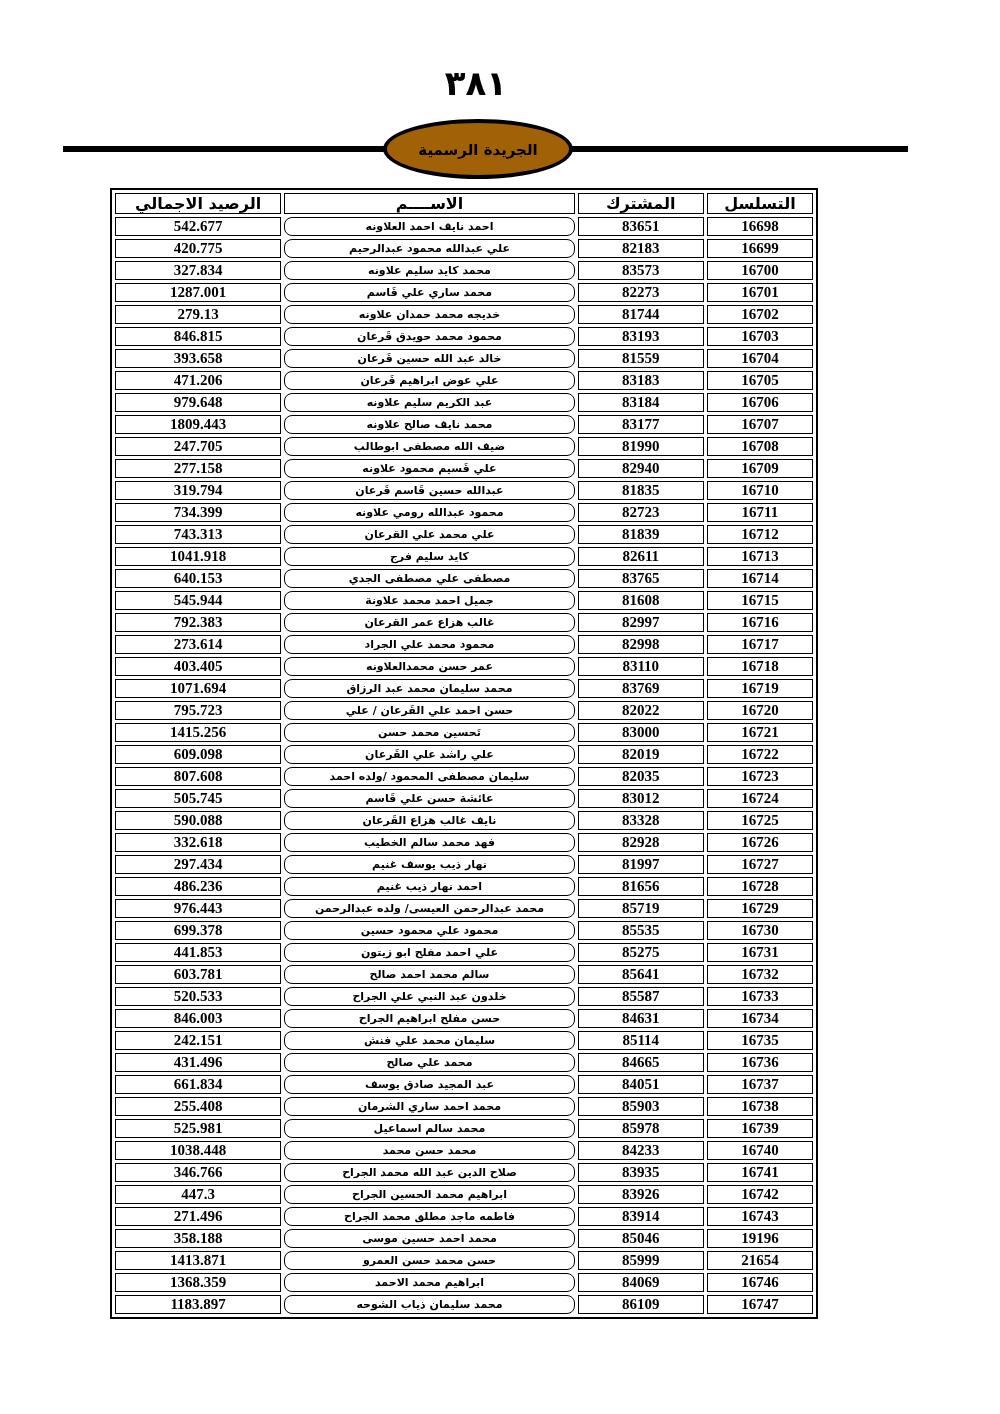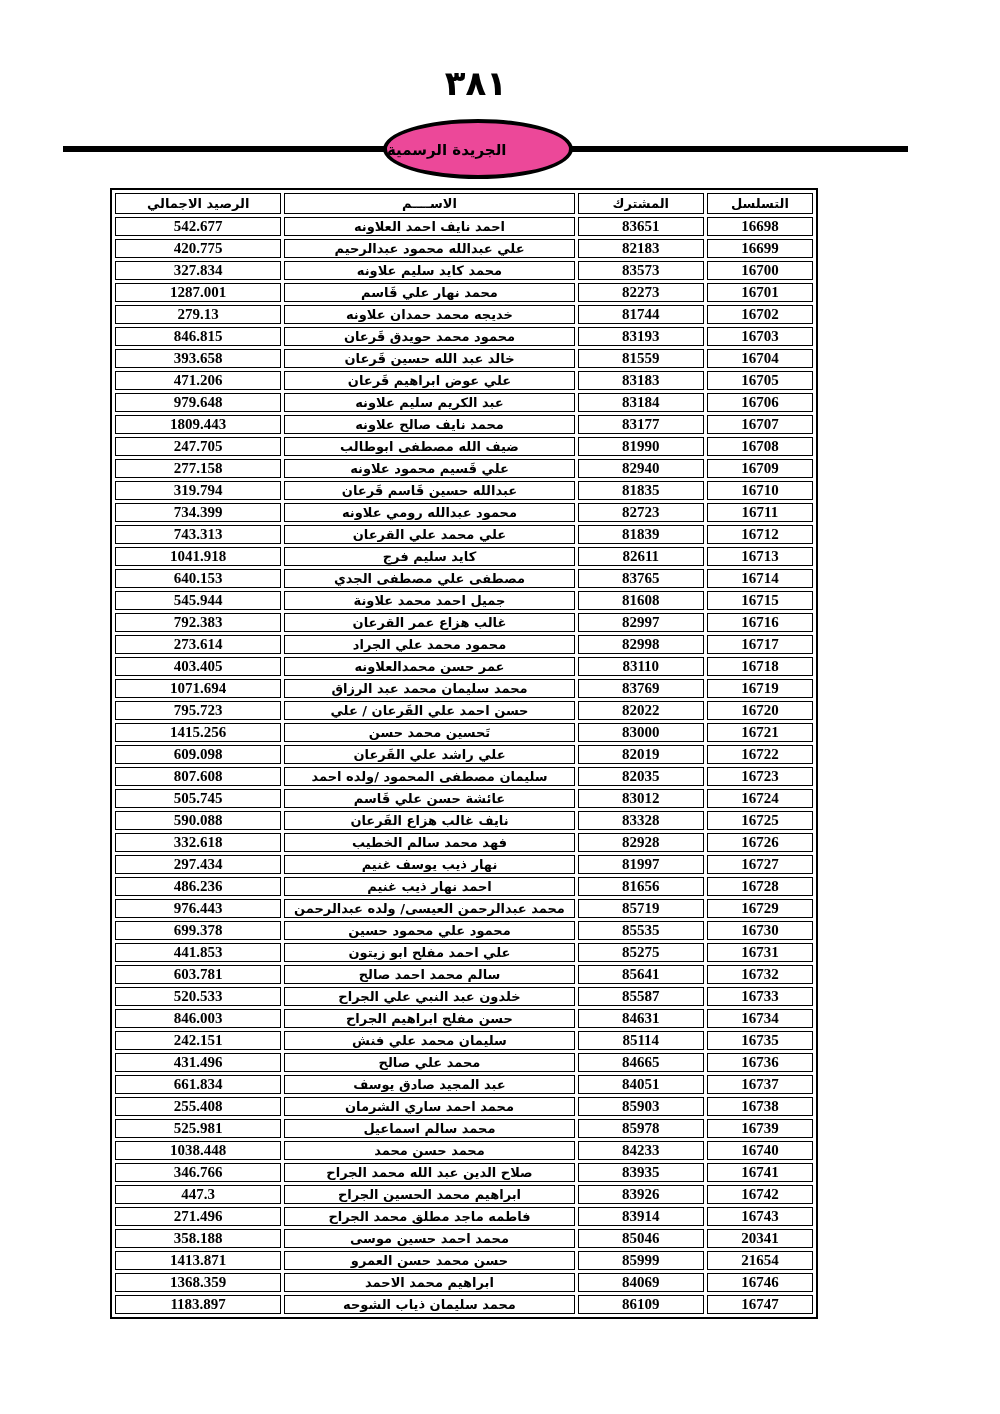--- a/index.html
+++ b/index.html
@@ -37,23 +37,24 @@
     background: #000;
   }
   .gazette-seal {
     position: absolute;
     left: 383px;
     top: 119px;
     width: 182px;
     height: 52px;
     border: 4px solid #000;
     border-radius: 50%;
-    background: #ec4899;
+    background: #a16207;
     display: flex;
     align-items: center;
+    justify-content: center;
     z-index: 2;
   }
   .gazette-seal span {
     font-size: 15px;
     font-weight: bold;
     direction: rtl;
     white-space: nowrap;
     padding-top: 2px;
   }
   table.registry {
@@ -73,32 +74,33 @@
     padding: 0;
     text-align: center;
     vertical-align: middle;
     font-weight: bold;
     overflow: hidden;
     white-space: nowrap;
     background: #ffffff;
   }
   table.registry th {
     height: 19px;
-    font-size: 13px;
+    font-size: 16px;
   }
   table.registry td {
     height: 16.8px;
   }
   td.num {
     font-family: "Liberation Serif", serif;
     font-size: 15px;
     direction: ltr;
   }
   td.name {
-    font-size: 13px;
+    font-size: 11px;
+    border-radius: 8px;
   }
   col.c-serial  { width: 106px; }
   col.c-subscr  { width: 126px; }
   col.c-name    { width: 290px; }
   col.c-balance { width: 166px; }
 </style>
 </head>
 <body>
 
 <div class="page">
@@ -141,21 +143,21 @@
         </tr>
         <tr>
           <td class="num">16700</td>
           <td class="num">83573</td>
           <td class="name">محمد كايد سليم علاونه</td>
           <td class="num">327.834</td>
         </tr>
         <tr>
           <td class="num">16701</td>
           <td class="num">82273</td>
-          <td class="name">محمد نهار علي قَاسم</td>
+          <td class="name">محمد ساري علي قَاسم</td>
           <td class="num">1287.001</td>
         </tr>
         <tr>
           <td class="num">16702</td>
           <td class="num">81744</td>
           <td class="name">خديجه محمد حمدان علاونه</td>
           <td class="num">279.13</td>
         </tr>
         <tr>
           <td class="num">16703</td>
@@ -397,21 +399,21 @@
           <td class="name">ابراهيم محمد الحسين الجراح</td>
           <td class="num">447.3</td>
         </tr>
         <tr>
           <td class="num">16743</td>
           <td class="num">83914</td>
           <td class="name">فاطمه ماجد مطلق محمد الجراح</td>
           <td class="num">271.496</td>
         </tr>
         <tr>
-          <td class="num">20341</td>
+          <td class="num">19196</td>
           <td class="num">85046</td>
           <td class="name">محمد احمد حسين موسى</td>
           <td class="num">358.188</td>
         </tr>
         <tr>
           <td class="num">21654</td>
           <td class="num">85999</td>
           <td class="name">حسن محمد حسن العمرو</td>
           <td class="num">1413.871</td>
         </tr>

